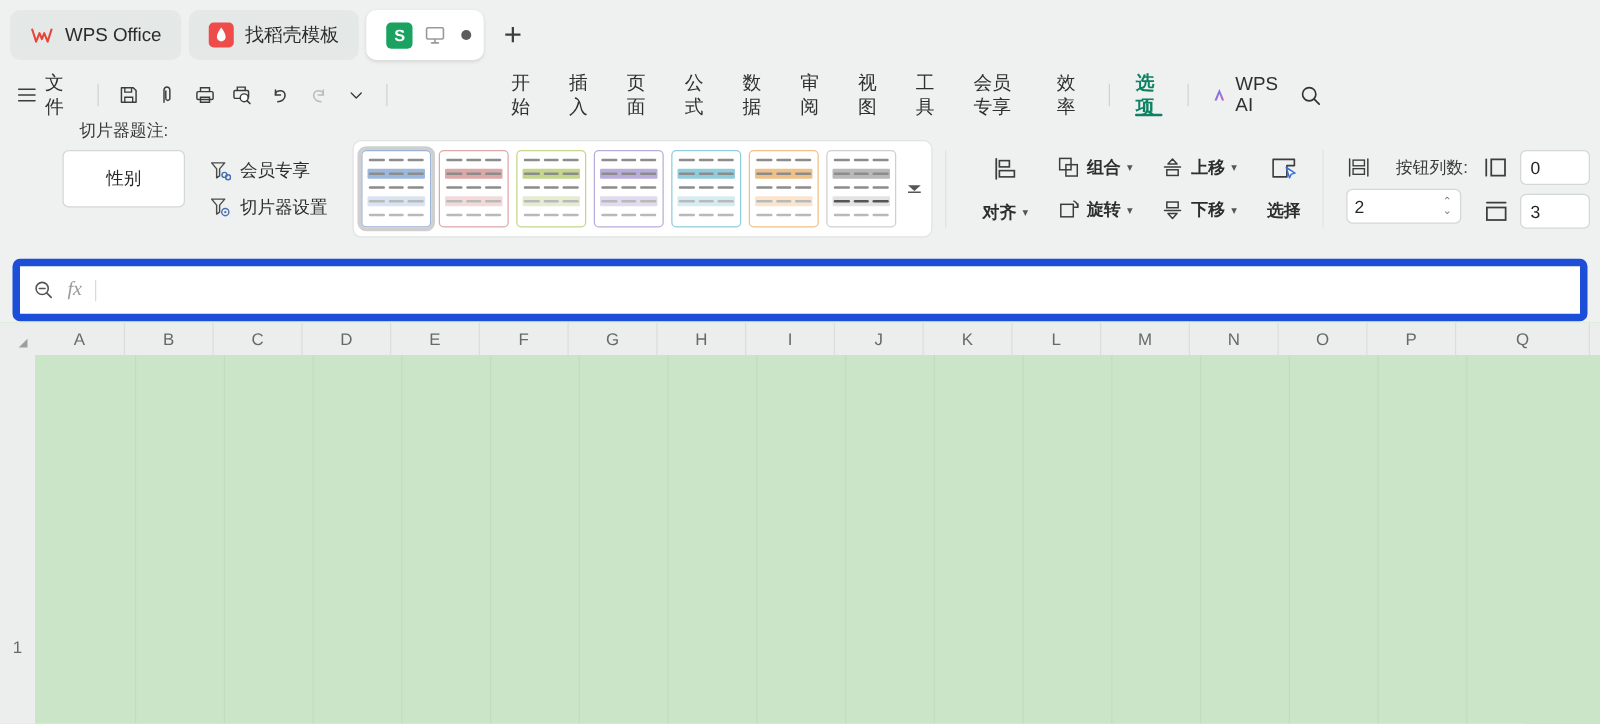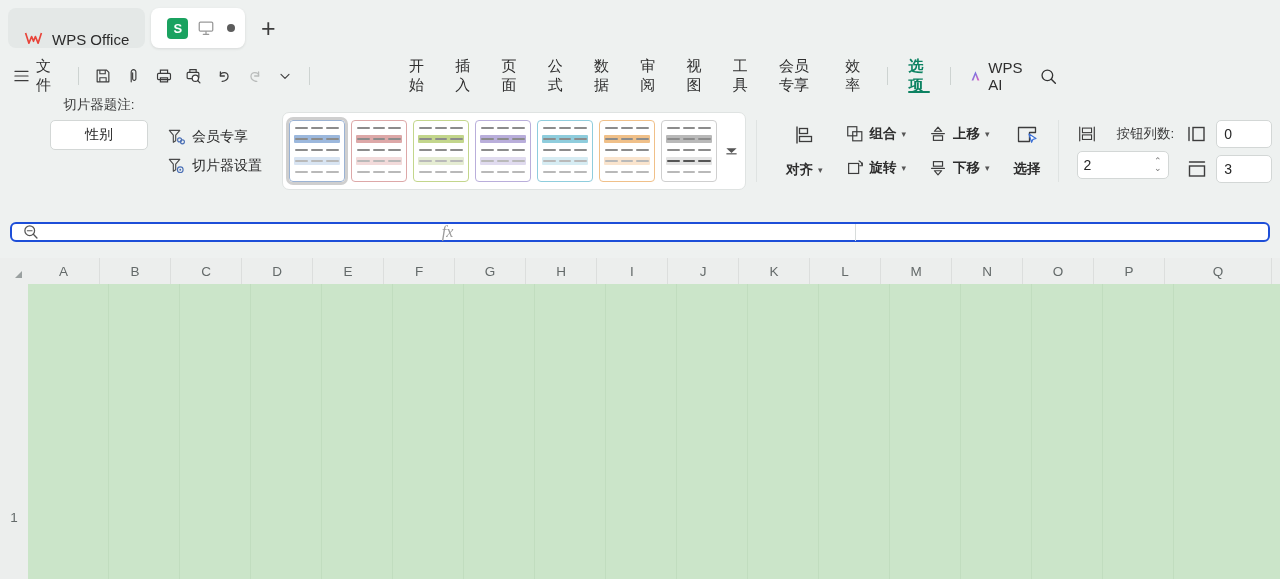--- a/index.html
+++ b/index.html
@@ -17,21 +17,21 @@
   .titlebar {
     position: absolute; left: 0; top: 0; width: 1280px; height: 56px;
     background: #eef1f0;
     display: flex; align-items: center; padding-left: 8px; gap: 6px;
   }
   .tab {
     height: 40px; border-radius: 8px; display: flex; align-items: center;
     padding: 0 16px; gap: 9px; font-size: 15px; color: #2b2b2b;
     background: #e4e8e7; cursor: pointer; white-space: nowrap;
   }
-  .tab.home { background: #e4e8e7; align-items: flex-end; }
+  .tab.home { background: #e4e8e7; }
   .tab.active {
     background: #ffffff; box-shadow: 0 1px 3px rgba(0,0,0,.10);
     padding-right: 10px;
   }
   .tab .lbl { font-size: 15px; }
   .tab.active .lbl { max-width: 212px; overflow: hidden; text-overflow: clip;
      display:inline-block; white-space: nowrap; }
   .wps-logo { width: 19px; height: 19px; display:block; }
   .doc-badge {
     width: 21px; height: 21px; border-radius: 4px; background: #1aa260;
@@ -84,21 +84,21 @@
     position: absolute; left: 0; top: 96px; width: 1280px; height: 110px;
     background: #eef1f0; display: flex; align-items: center;
   }
   .rgroup { display: flex; align-items: center; height: 100%; }
   .grp-sep { width: 1px; height: 62px; background: #dfe3e2; margin: 0 10px; flex:none; }
 
   
   .cap-grp { padding-left: 50px; display:flex; flex-direction: column; gap: 6px; }
   .cap-label { font-size: 13.5px; color: #3a3a3a; }
   .cap-input {
-    width: 98px; height: 30px; border: 1px solid #d3d7d6; border-radius: 5px;
+    width: 98px; height: 46px; border: 1px solid #d3d7d6; border-radius: 5px;
     background: #fff; font-size: 14px; color: #262626; padding: 0 8px;
     display: flex; align-items: center; justify-content: center;
   }
   .cmd-col { display: flex; flex-direction: column; gap: 10px; margin-left: 18px; }
   .cmd-row { display: flex; align-items: center; gap: 7px; cursor: pointer;
      font-size: 14px; color: #2d2d2d; }
 
   
   .gallery-wrap {
     margin-left: 20px; height: 78px; border: 1px solid #dfe3e2; border-radius: 7px;
@@ -150,22 +150,22 @@
     position: absolute; left: 0; top: 206px; width: 1280px; height: 52px;
     background: #eef1f0; display: flex; align-items: center; padding: 0 10px; gap: 10px;
   }
   .namebox {
     width: 222px; height: 34px; background: #fff; border: 1px solid #e0e4e3;
     border-radius: 6px; display: flex; align-items: center; padding: 0 10px;
     font-size: 15px; color: #1f1f1f; cursor: pointer;
   }
   .namebox .nb-text { flex: 1; text-align: center; }
   .fxbar {
-    flex: 1; height: 20px; background: #fff; border: 2px solid #1d4ed8;
-    border-radius: 6px; display: flex; align-items: center; padding: 0 10px; gap: 10px; justify-content: space-between;
+    flex: 1; height: 50px; background: #fff; border: 6px solid #1d4ed8;
+    border-radius: 6px; display: flex; align-items: center; padding: 0 10px; gap: 10px;
   }
   .fx-glyph { font-style: italic; font-family: "Liberation Serif", serif;
      color: #9a9a9a; font-size: 16px; }
   .fx-div { width: 1px; height: 17px; background: #d8dcdb; }
 
   
   .gridarea { position: absolute; left: 0; top: 258px; width: 1280px; height: 321px;
      background: #cbe5c9; overflow: hidden; }
   .colhead { position: absolute; left: 0; top: 0; width: 1280px; height: 26px;
      background: #eceeed; display: flex; }
@@ -194,20 +194,28 @@
 <div class="app">
 
   <div class="titlebar">
     <div class="tab home">
       <svg class="wps-logo" viewBox="0 0 24 24">
         <path d="M2 5 L6.2 18 L9.6 9.5 L12 15.5 L14.4 9.5 L17.8 18 L22 5" fill="none" stroke="#e8443a" stroke-width="2.1" stroke-linejoin="round"></path>
       </svg>
       <span class="lbl">WPS Office</span>
     </div>
 
+    <div class="tab">
+      <span class="tpl-badge">
+        <svg width="12" height="14" viewBox="0 0 12 14">
+            <path d="M6 1 C4 4 2.5 6 2.5 8.6 A3.5 3.5 0 0 0 9.5 8.6 C9.5 6 8 4 6 1 Z" fill="#fff"></path>
+          </svg>
+      </span>
+      <span class="lbl">找稻壳模板</span>
+    </div>
 
     <div class="tab active">
       <span class="doc-badge">S</span>
       <svg class="mini-ico" viewBox="0 0 20 20">
         <rect x="2.5" y="3.5" width="15" height="10" rx="1.3" fill="none" stroke="#5a5a5a" stroke-width="1.4"></rect>
         <path d="M7 17 h6" stroke="#5a5a5a" stroke-width="1.4" stroke-linecap="round"></path>
         <path d="M10 13.5 v3.5" stroke="#5a5a5a" stroke-width="1.4"></path>
       </svg>
       <span class="dot-ico"></span>
     </div>

